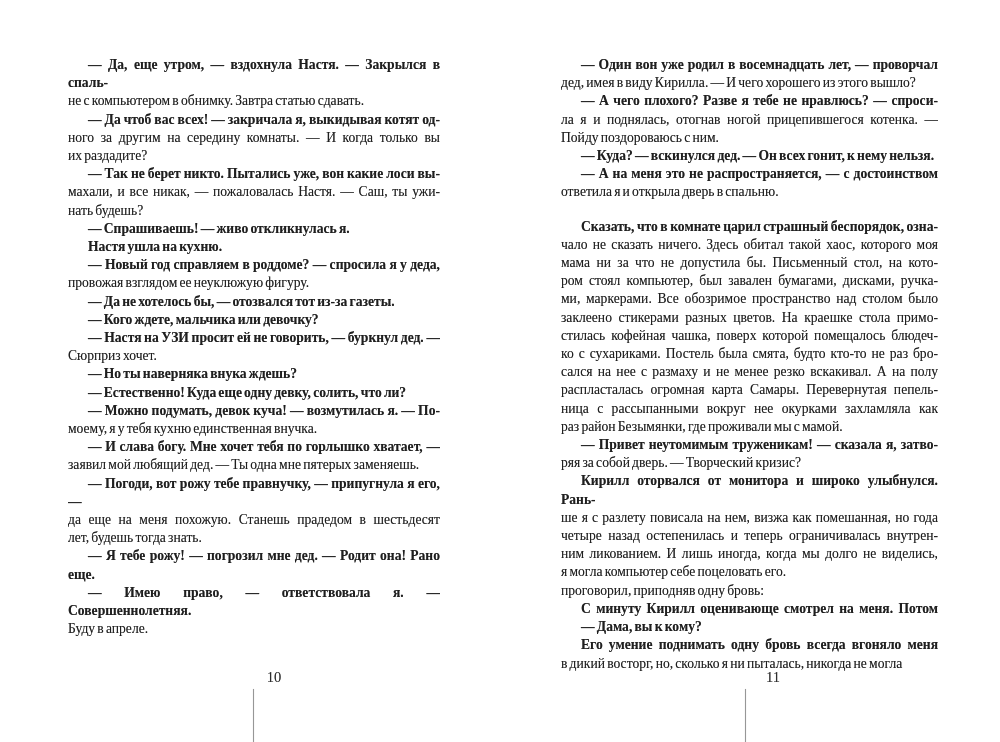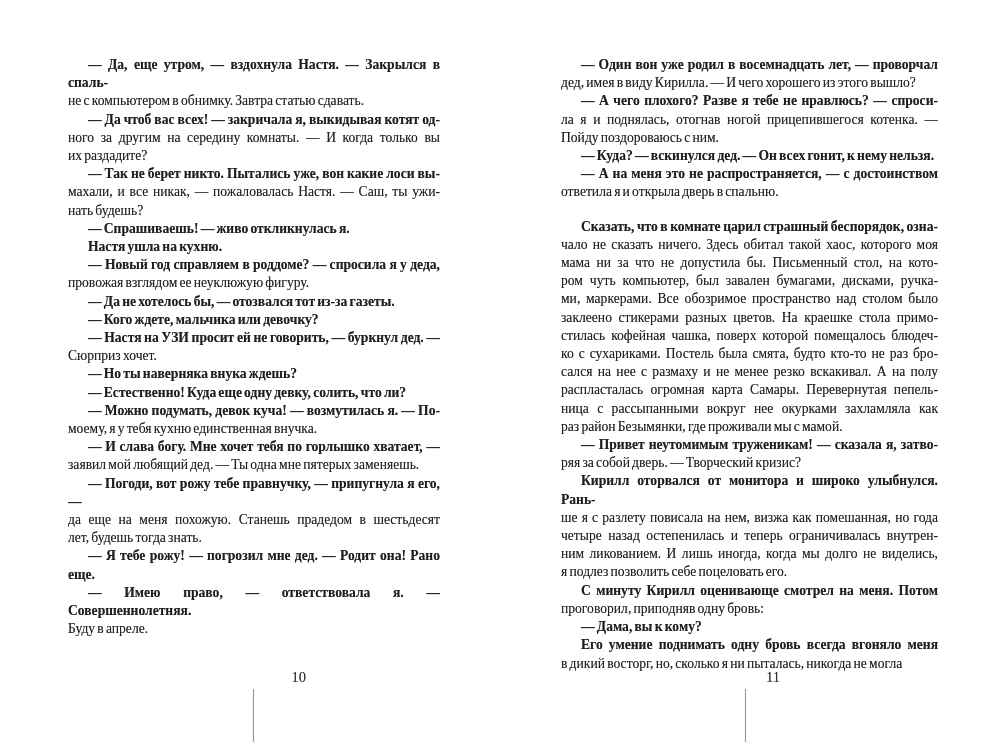--- a/index.html
+++ b/index.html
@@ -36,21 +36,21 @@
   .line.last  { text-align-last: left; }
   .page-number {
     position: absolute;
     top: 669px;
     width: 100px;
     text-align: center;
     font-size: 14.5px;
     color: #2e2e2e;
     text-shadow: 0 0 0.4px rgba(20,20,20,0.4);
   }
-  .page-number.left  { left: 206px; text-align: right; }
+  .page-number.left  { left: 224px; }
   .page-number.right { left: 723px; }
   .fold-line {
     position: absolute;
     top: 689px;
     width: 1px;
     height: 53px;
     background: #979797;
     box-shadow: 0 0 1px rgba(0,0,0,0.25);
   }
   .fold-line.left  { left: 253px; }
@@ -138,44 +138,44 @@
         <div class="line first last">— Куда? — вскинулся дед. — Он всех гонит, к нему нельзя.</div>
       </div>
       <div class="paragraph">
         <div class="line first">— А на меня это не распространяется, — с достоинством</div>
         <div class="line last">ответила я и открыла дверь в спальню.</div>
       </div>
       <div class="paragraph break-before">
         <div class="line first">Сказать, что в комнате царил страшный беспорядок, озна-</div>
         <div class="line">чало не сказать ничего. Здесь обитал такой хаос, которого моя</div>
         <div class="line">мама ни за что не допустила бы. Письменный стол, на кото-</div>
-        <div class="line">ром чуть компьютер, был завален бумагами, дисками, ручка-</div>
+        <div class="line">ром стоял компьютер, был завален бумагами, дисками, ручка-</div>
         <div class="line">ми, маркерами. Все обозримое пространство над столом было</div>
         <div class="line">заклеено стикерами разных цветов. На краешке стола примо-</div>
         <div class="line">стилась кофейная чашка, поверх которой помещалось блюдеч-</div>
         <div class="line">ко с сухариками. Постель была смята, будто кто-то не раз бро-</div>
         <div class="line">сался на нее с размаху и не менее резко вскакивал. А на полу</div>
         <div class="line">распласталась огромная карта Самары. Перевернутая пепель-</div>
         <div class="line">ница с рассыпанными вокруг нее окурками захламляла как</div>
         <div class="line last">раз район Безымянки, где проживали мы с мамой.</div>
       </div>
       <div class="paragraph">
         <div class="line first">— Привет неутомимым труженикам! — сказала я, затво-</div>
         <div class="line last">ряя за собой дверь. — Творческий кризис?</div>
       </div>
       <div class="paragraph">
         <div class="line first">Кирилл оторвался от монитора и широко улыбнулся. Рань-</div>
         <div class="line">ше я с разлету повисала на нем, визжа как помешанная, но года</div>
         <div class="line">четыре назад остепенилась и теперь ограничивалась внутрен-</div>
         <div class="line">ним ликованием. И лишь иногда, когда мы долго не виделись,</div>
-        <div class="line last">я подлез позволить себе поцеловать его.</div>
+        <div class="line last">я могла компьютер себе поцеловать его.</div>
       </div>
       <div class="paragraph">
+        <div class="line last">проговорил, приподняв одну бровь:</div>
         <div class="line first">С минуту Кирилл оценивающе смотрел на меня. Потом</div>
-        <div class="line last">проговорил, приподняв одну бровь:</div>
       </div>
       <div class="paragraph">
         <div class="line first last">— Дама, вы к кому?</div>
       </div>
       <div class="paragraph">
         <div class="line first">Его умение поднимать одну бровь всегда вгоняло меня</div>
         <div class="line last">в дикий восторг, но, сколько я ни пыталась, никогда не могла</div>
       </div>
     </div>
 

